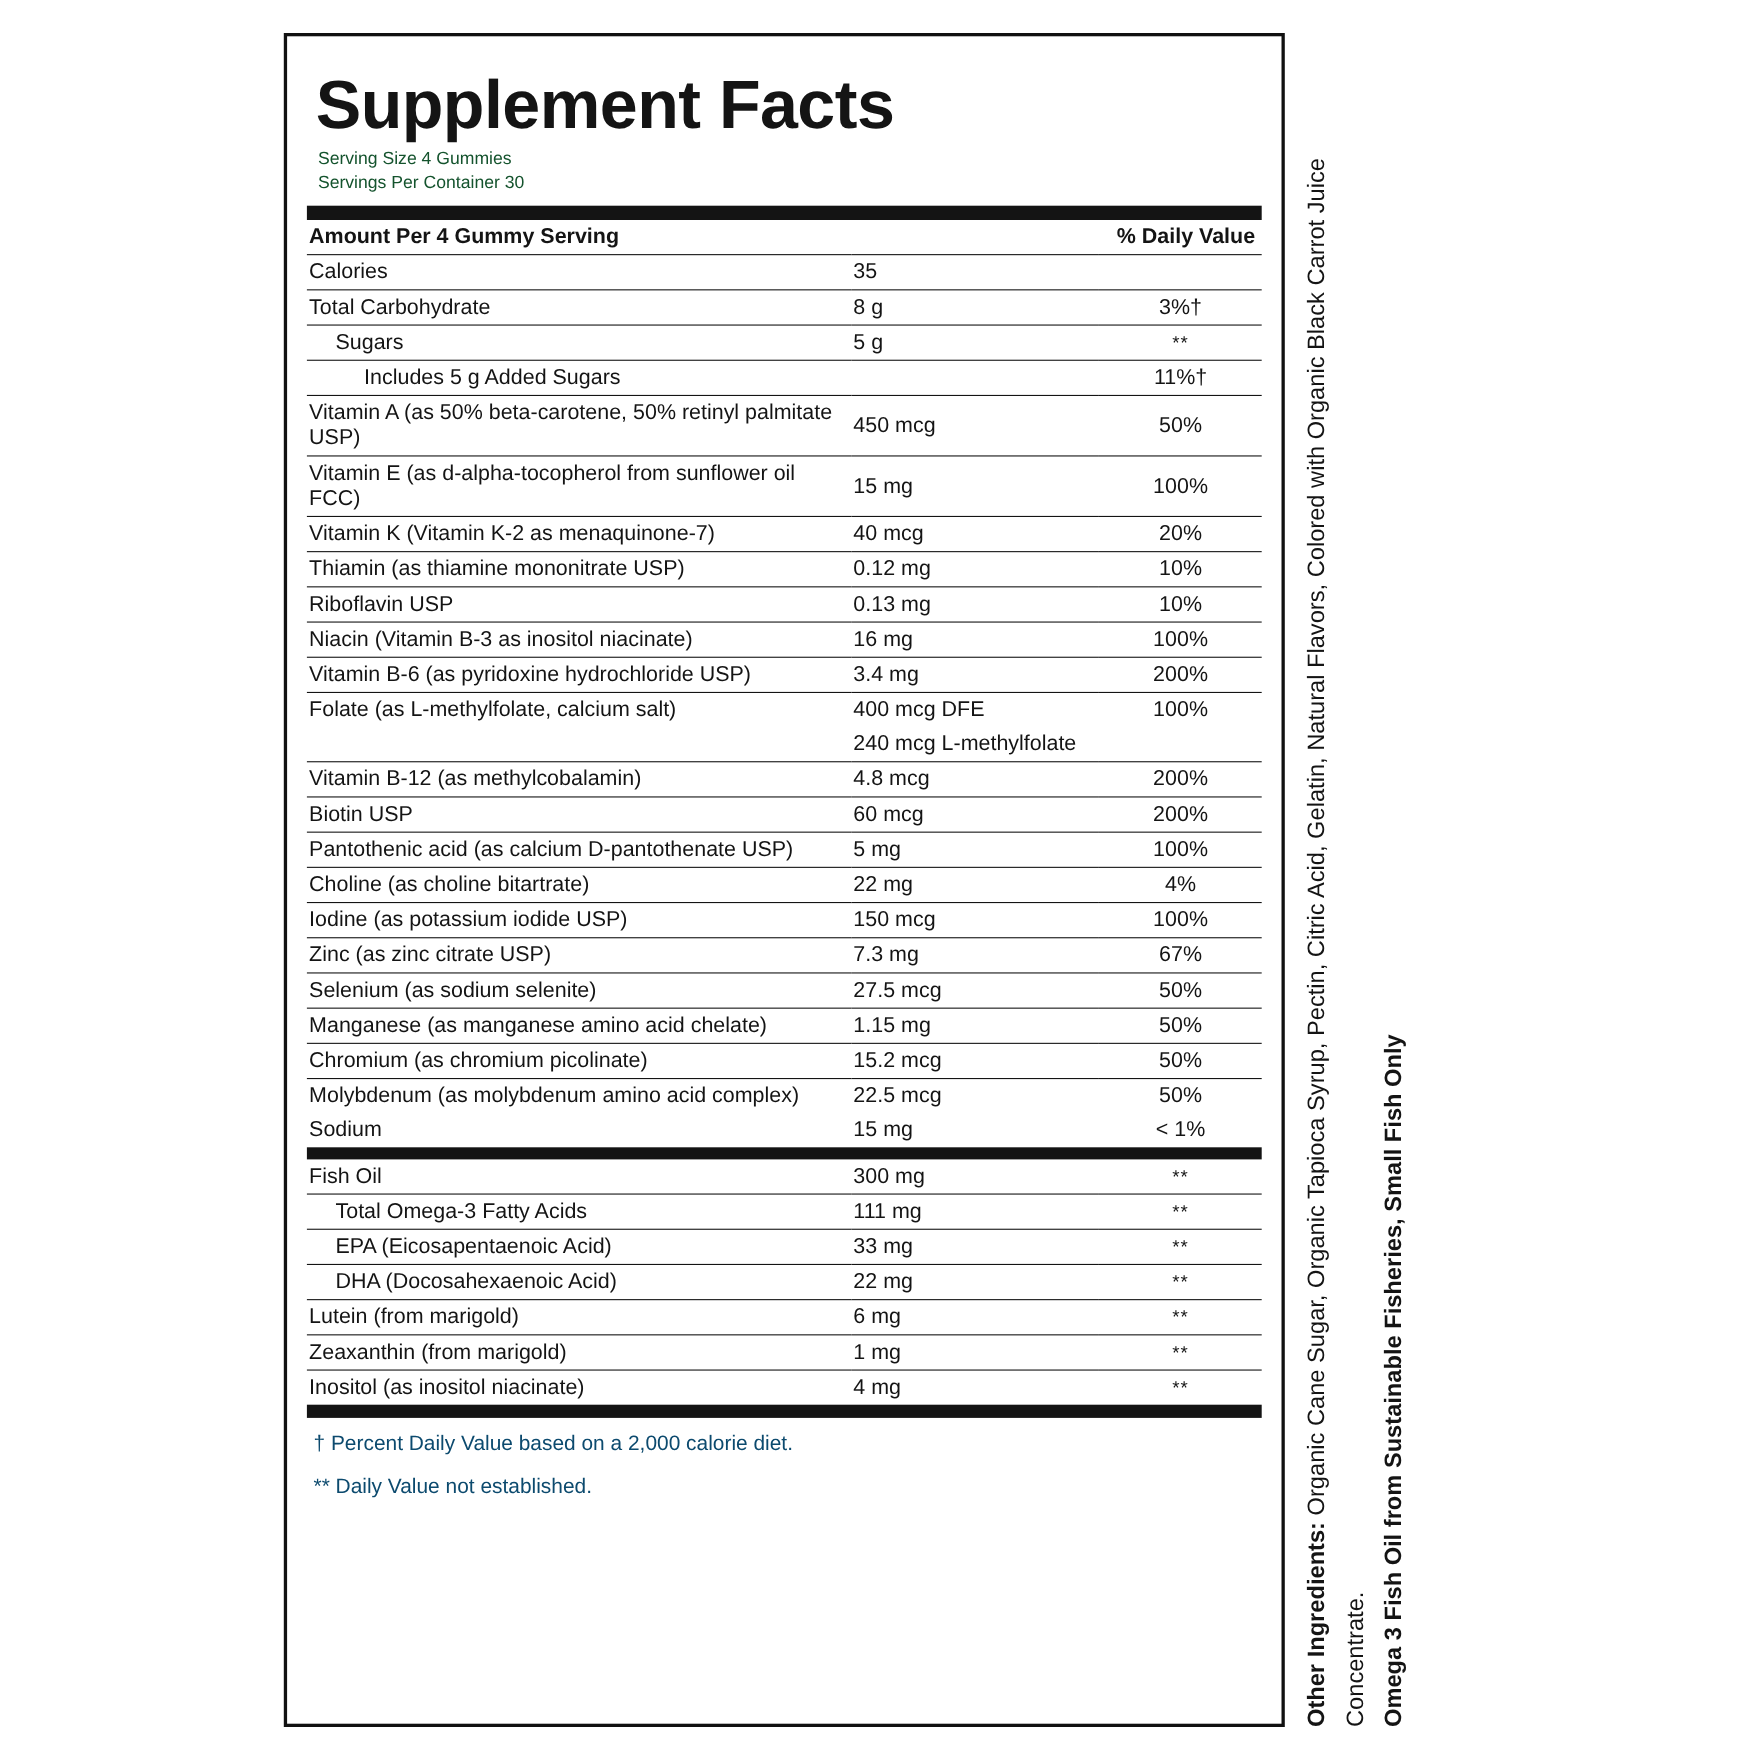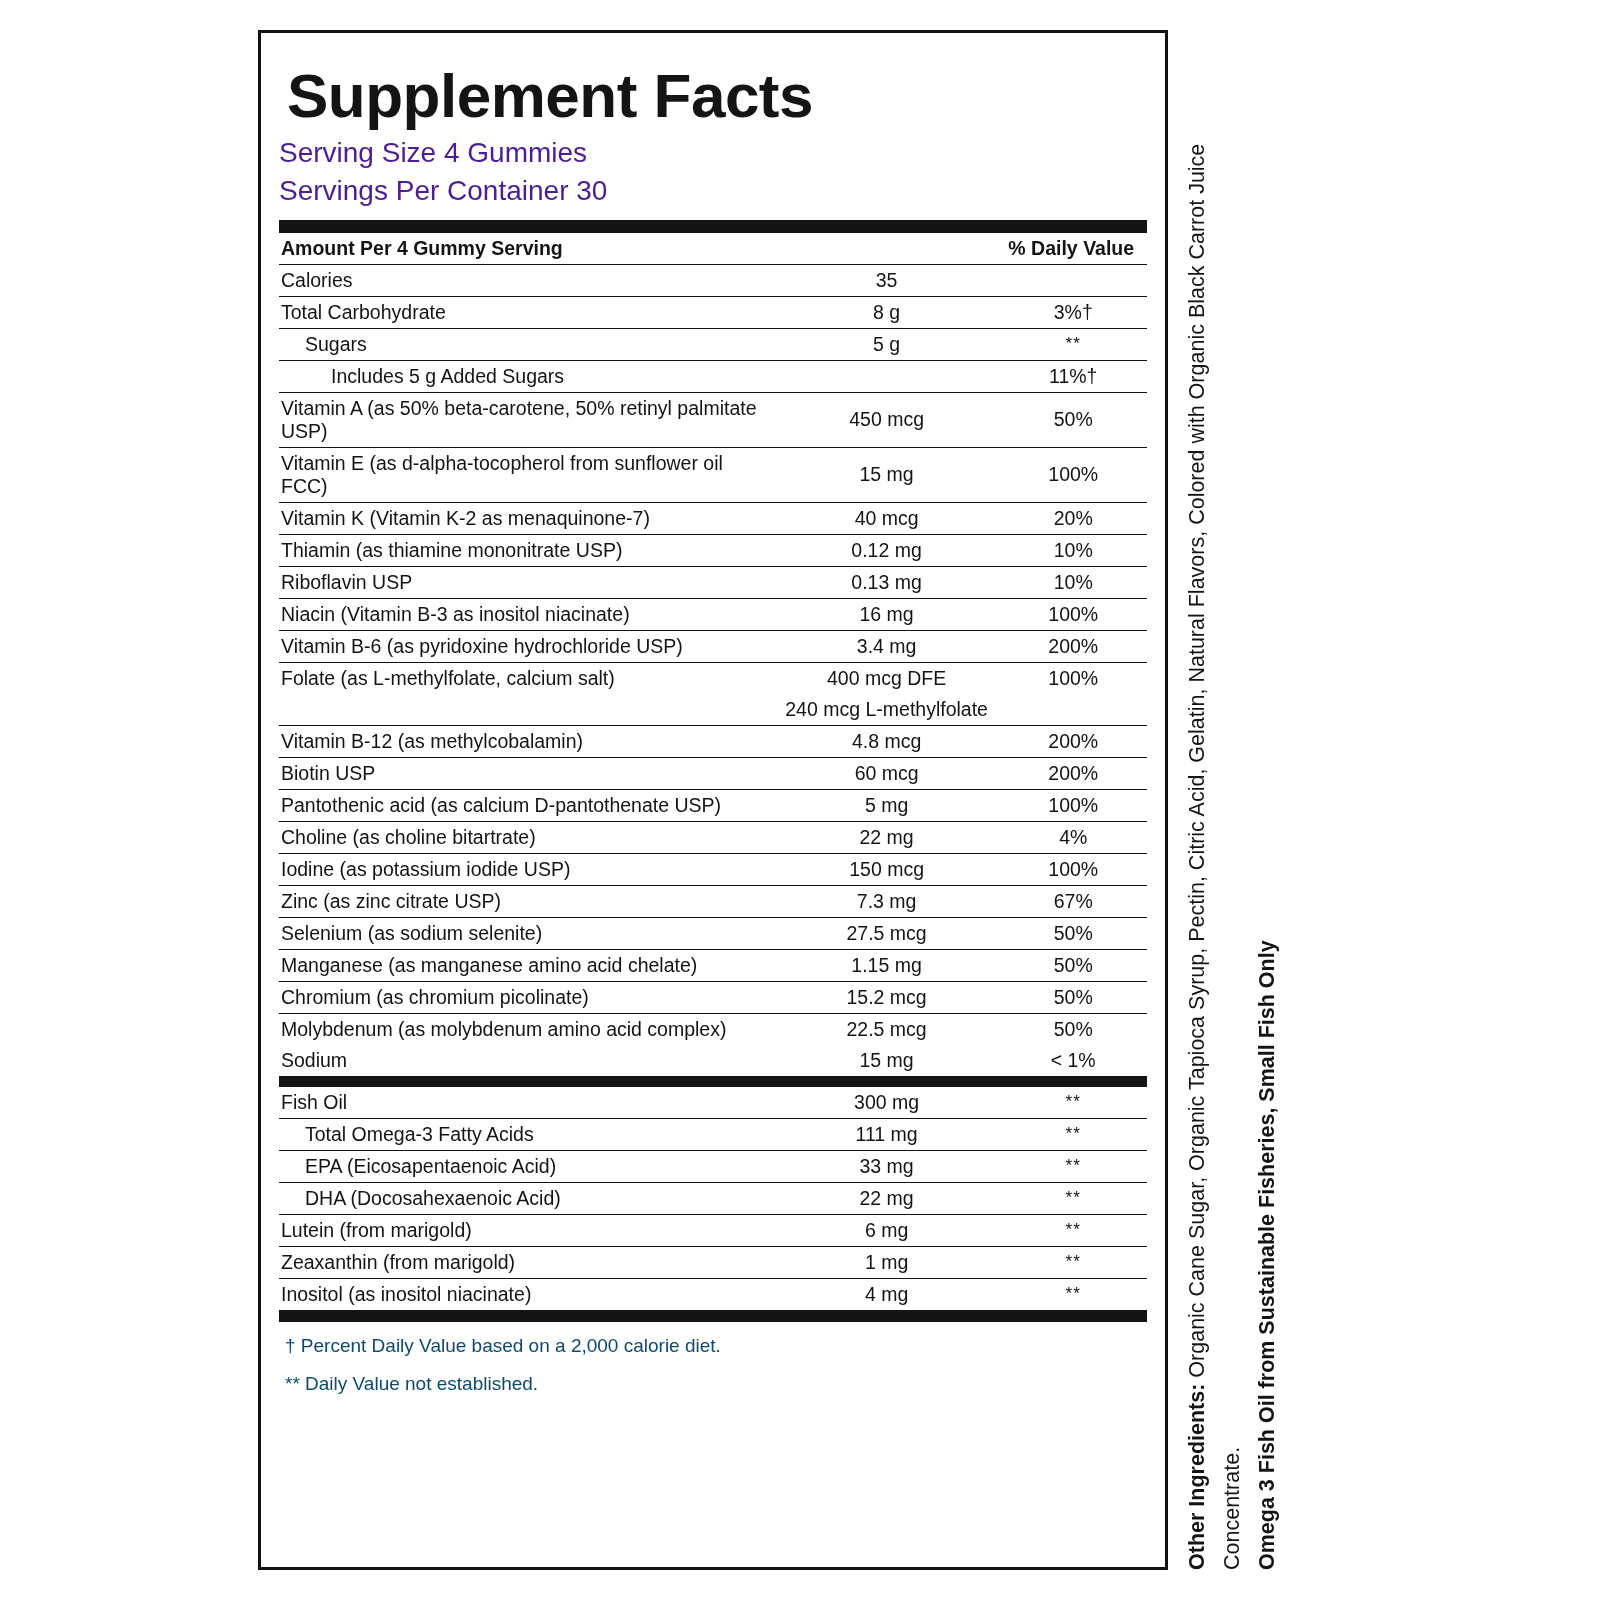--- a/index.html
+++ b/index.html
@@ -40,23 +40,24 @@
   .sf-title {
     font-size: 62px;
     letter-spacing: -0.5px;
     font-weight: 700;
     line-height: 1.05;
     margin: 30px 0 6px 8px;
     color: #141414;
   }
 
   .serving-line {
-    font-size: 28px;
+    font-size: 16px;
+    margin-left: 10px;
     line-height: 1.35;
-    color: #4c1d95;
+    color: #14532d;
   }
 
   .rule-thick {
     height: 13px;
     background: #141414;
     margin: 10px 0 0 0;
   }
   .rule-thick-mid {
     height: 11px;
     background: #141414;
@@ -75,31 +76,31 @@
   }
   table.facts td {
     border-bottom: 1.6px solid #141414;
     padding: 4px 2px 4px 2px;
     vertical-align: middle;
     color: #141414;
   }
   table.facts tr.no-border td { border-bottom: none; }
 
   td.name { text-align: left; width: 57%; margin-top: 10px; }
-  td.amt  { text-align: center; width: 26%; white-space: nowrap; }
+  td.amt  { width: 26%; white-space: nowrap; }
   td.dv   { text-align: center; width: 17%; white-space: nowrap; }
 
   .hdr td {
     font-weight: 700;
     border-bottom: 1.6px solid #141414;
     padding-top: 5px;
     padding-bottom: 5px;
   }
   .hdr td.name { text-align: left; }
-  .hdr td.dvhdr { text-align: center; padding-right: 6px; }
+  .hdr td.dvhdr { text-align: right; padding-right: 6px; }
 
   .indent1 { padding-left: 26px !important; }
   .indent2 { padding-left: 52px !important; }
 
   .stars { letter-spacing: 1px; font-size: 17px; }
 
   .footnotes {
     font-size: 19px;
     line-height: 1.5;
     margin-top: 10px;

